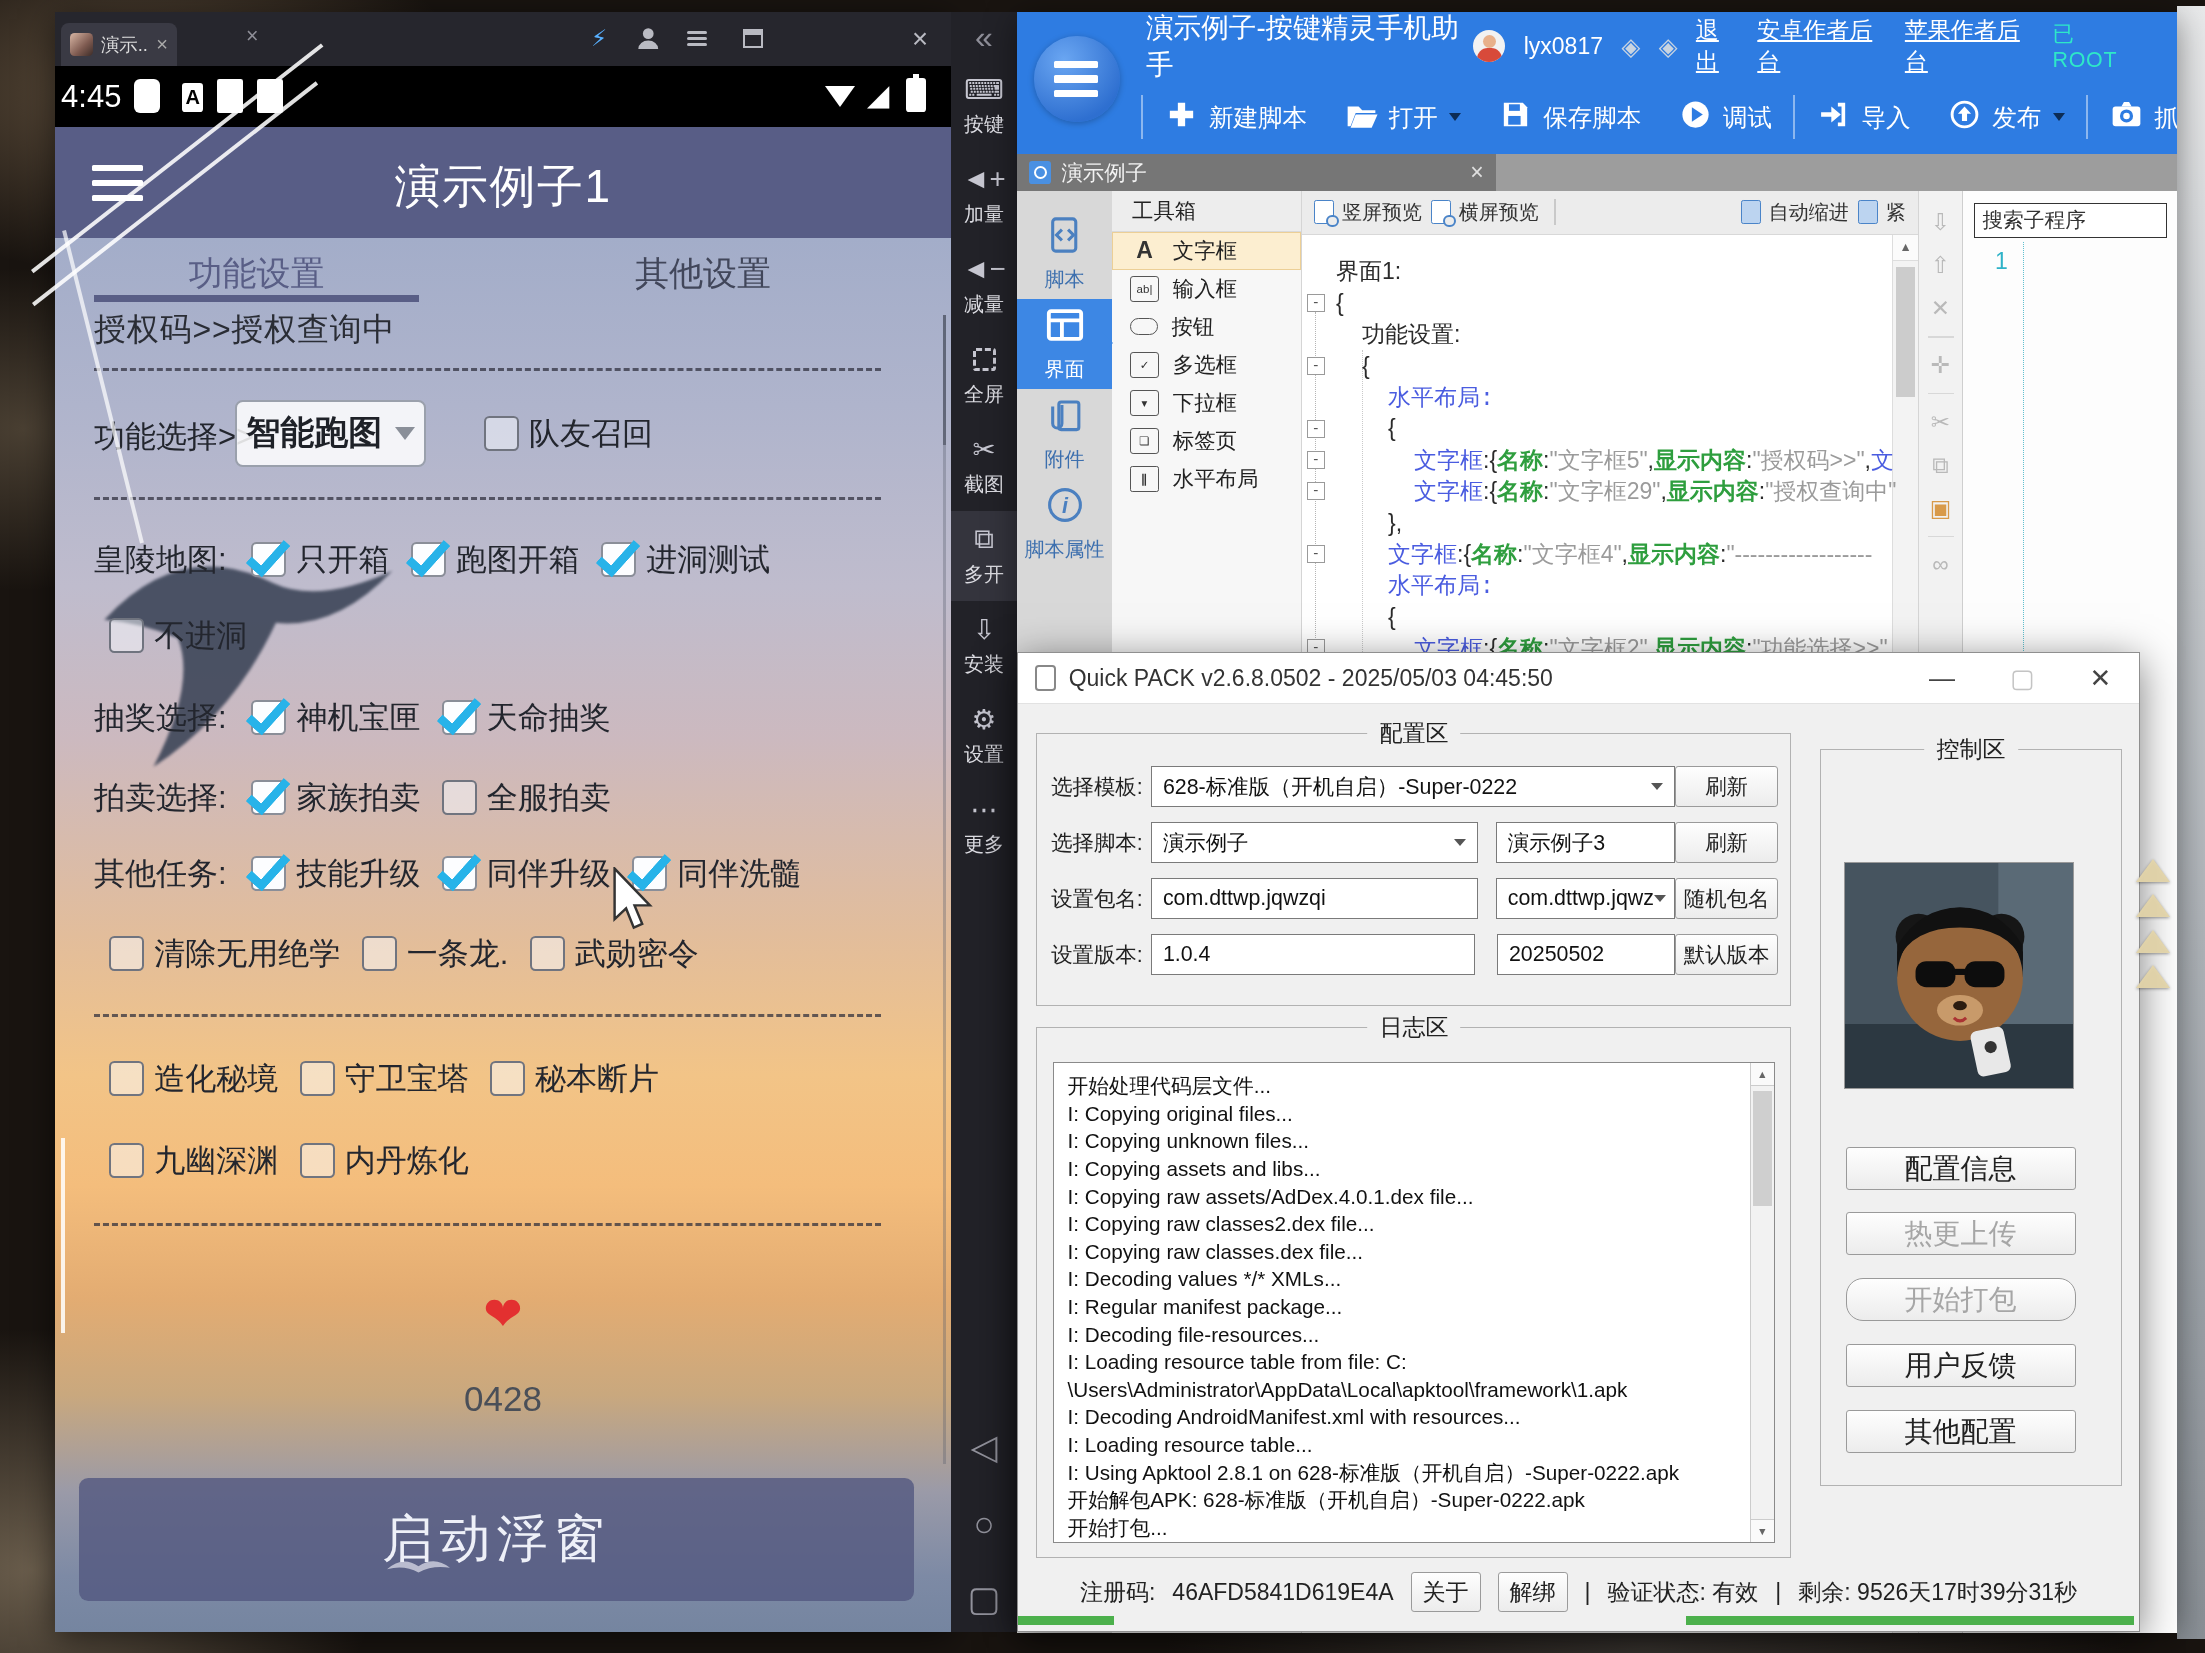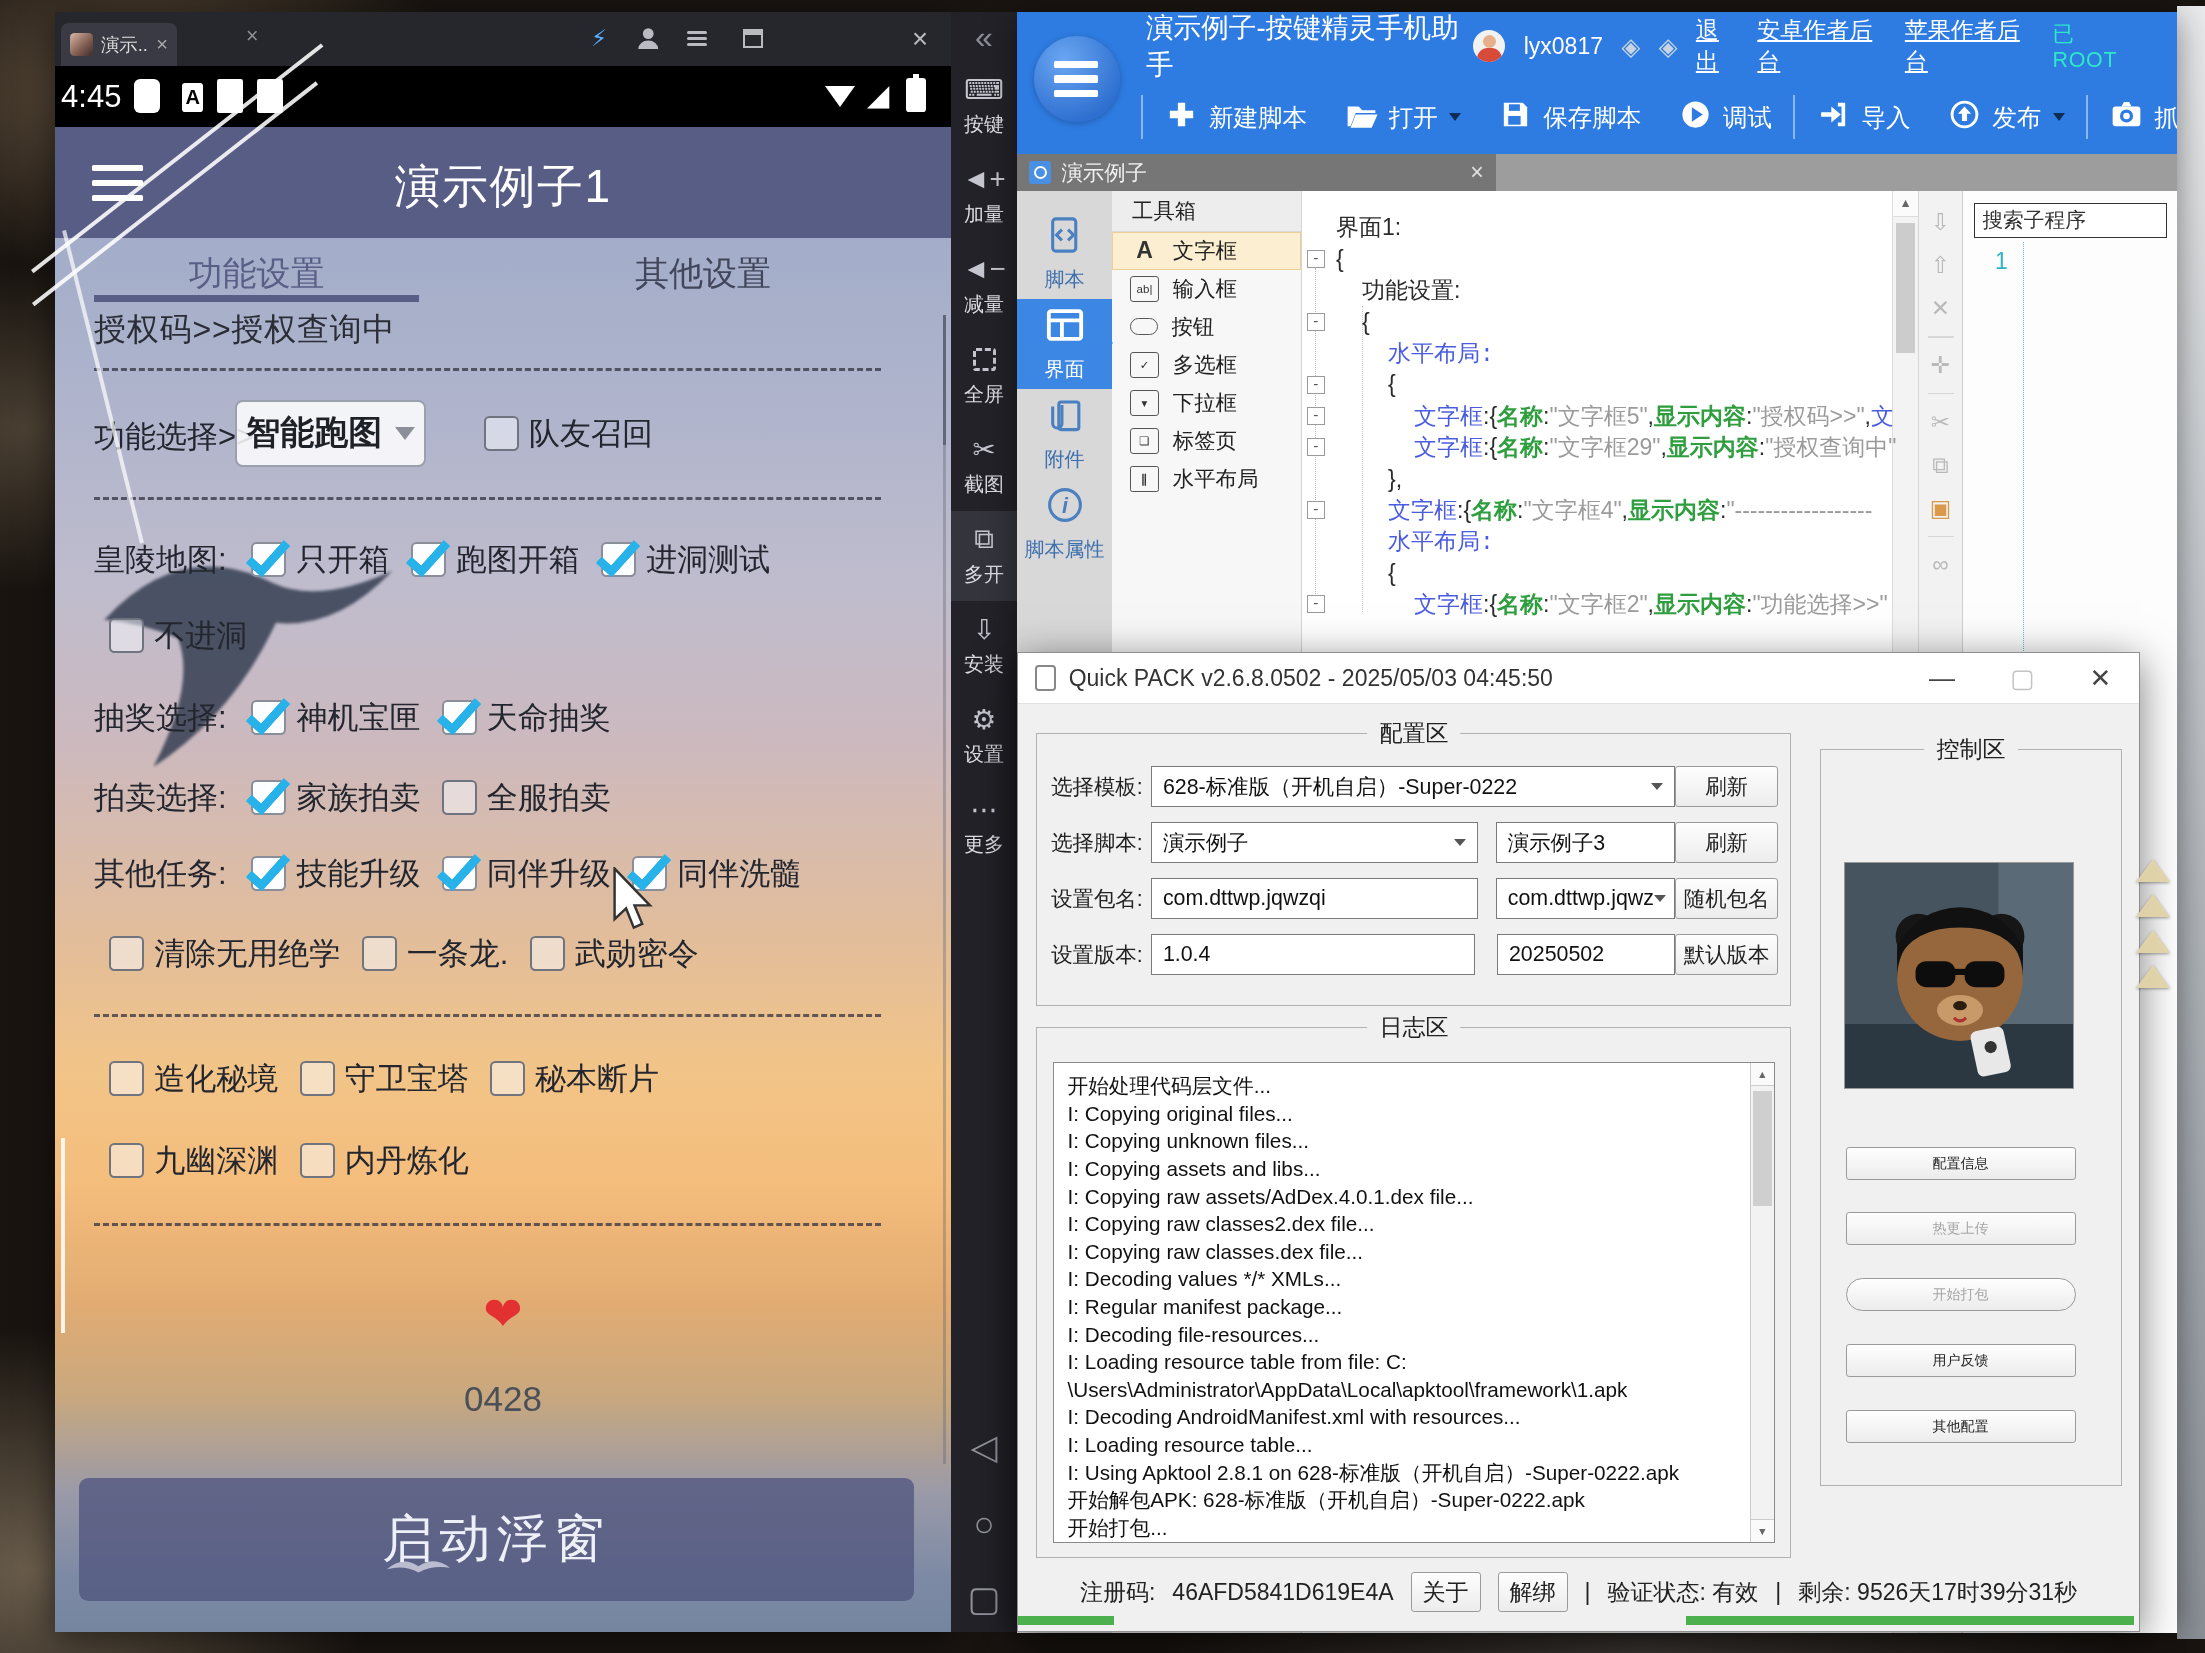--- a/index.html
+++ b/index.html
@@ -187,22 +187,22 @@
   .qbtn { width:103px; height:41px; margin-left:auto; background:linear-gradient(#fefefe,#ececec); border:0.8px solid #9a9a9a;
     border-radius:3.1px; display:flex; align-items:center; justify-content:center; font-size:21.4px; color:#222; flex:none; }
   .logbox { position:absolute; left:15.3px; top:34px; right:15.3px; bottom:13.8px; background:#fff; border:0.8px solid #8a8a8a; overflow:hidden; }
   .loglines { padding:9.2px 13.8px 0 13.8px; font-size:20.7px; line-height:27.6px; color:#111; }
   .logscroll { position:absolute; right:0; top:0; bottom:0; width:24.5px; background:#f2f2f2; border-left:0.8px solid #ccc; }
   .ls-btn { height:23px; border-bottom:0.8px solid #ccc; background:#fafafa; display:flex; align-items:center; justify-content:center;
     font-size:10.7px; color:#666; }
   .ls-btn.bot { position:absolute; bottom:0; left:0; right:0; border-top:0.8px solid #ccc; border-bottom:none; }
   .ls-thumb { position:absolute; top:27.6px; left:2.3px; right:2.3px; height:115px; background:#cfcfcf; }
   .mascot { position:absolute; left:23px; top:112px; width:230px; height:227px; border:0.8px solid #999; overflow:hidden; background:#44525f; }
-  .cbtn { position:absolute; left:24.5px; width:230px; height:33px; background:linear-gradient(#fefefe,#ececec);
-    border:0.8px solid #9a9a9a; border-radius:3.1px; display:flex; align-items:center; justify-content:center; font-size:14px; color:#222; }
+  .cbtn { position:absolute; left:24.5px; width:230px; height:43px; background:linear-gradient(#fefefe,#ececec);
+    border:0.8px solid #9a9a9a; border-radius:3.1px; display:flex; align-items:center; justify-content:center; font-size:28px; color:#222; }
   .cbtn.disabled { color:#a6a6a6; }
   .qp-foot { position:absolute; left:0; right:0; top:916px; height:46px; display:flex; align-items:center; justify-content:center;
     gap:17px; font-size:23px; color:#222; }
   .qp-foot .fbtn { width:70px; height:40px; background:linear-gradient(#fefefe,#ececec); border:0.8px solid #9a9a9a; border-radius:3.1px;
     display:flex; align-items:center; justify-content:center; }
   .gbar { position:absolute; bottom:6.1px; height:9.2px; background:#4cb04c; }
 
   #cursor { position:absolute; left:610px; top:867px; z-index:99; }
 </style>
 </head>
@@ -580,20 +580,41 @@
             <span class="tbx-ico ibox">❏</span>
             <span>标签页</span>
           </div>
           <div class="tbx-item">
             <span class="tbx-ico ico-hlayout">∥</span>
             <span>水平布局</span>
           </div>
         </div>
     </div>
     <div class="e-main">
+      <div class="pvbar">
+        <span class="pv-item">
+          <span class="pv-ico mag"></span>
+          <span>竖屏预览</span>
+        </span>
+        <span class="pv-item">
+          <span class="pv-ico mag"></span>
+          <span>横屏预览</span>
+        </span>
+        <span class="pv-sep"></span>
+        <span class="pv-right">
+          <span class="pv-item">
+            <span class="pv-ico fill"></span>
+            <span>自动缩进</span>
+          </span>
+          <span class="pv-item">
+            <span class="pv-ico fill"></span>
+            <span>紧</span>
+          </span>
+        </span>
+      </div>
       <div class="e-code" id="e-code">
         <span class="indent-guide" style="left:60px;top:115px;height:306px;"></span>
         <div class="code-scroll">
           <div class="cs-up">▲</div>
           <div class="cs-thumb"></div>
         </div>
       <div class="codeline" style="top: 21.4px; left: 34px;"><span class="p">界面1:</span></div>
           <span class="fold" style="top: 59px;">-</span>
           <div class="codeline" style="top: 53px; left: 34px;"><span class="p">{</span></div>
           <div class="codeline" style="top: 84px; left: 60px;"><span class="p">功能设置:</span></div>

